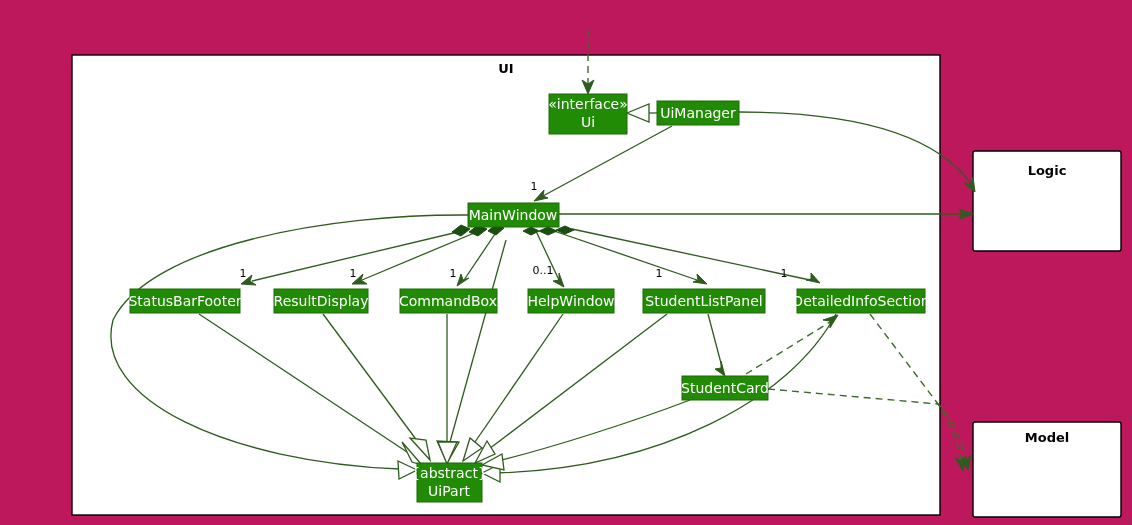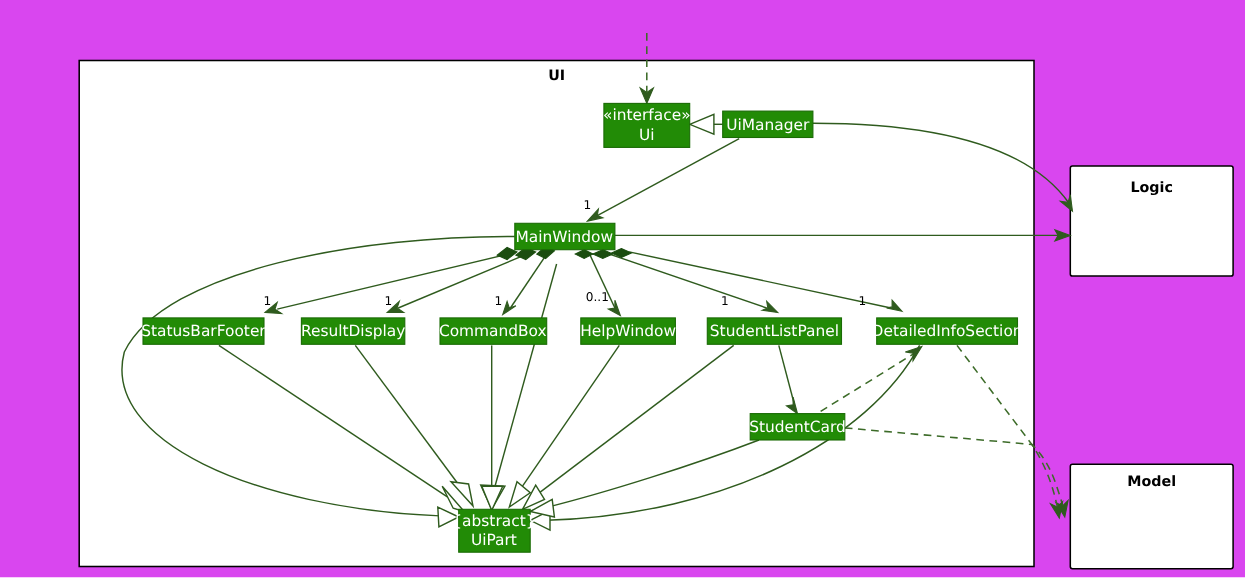--- a/index.html
+++ b/index.html
@@ -7,21 +7,21 @@
     padding: 0;
     background: #ffffff;
   }
   body {
     font-family: "Liberation Sans", sans-serif;
   }
   #diagram-root {
     position: relative;
     width: 1132px;
     height: 525px;
-    background: #d946ef;
+    background: #be185d;
     overflow: hidden;
   }
   svg#uml-canvas {
     position: absolute;
     left: 0;
     top: 0;
     width: 1132px;
     height: 525px;
   }
   .cls-box-rect {

